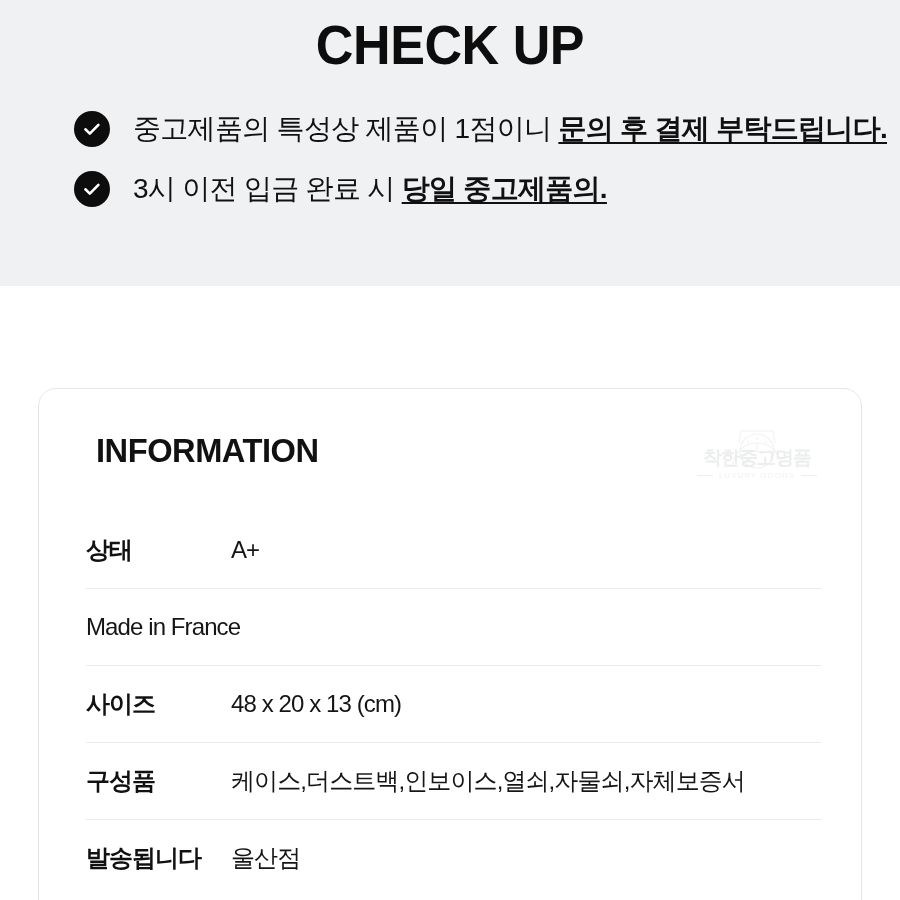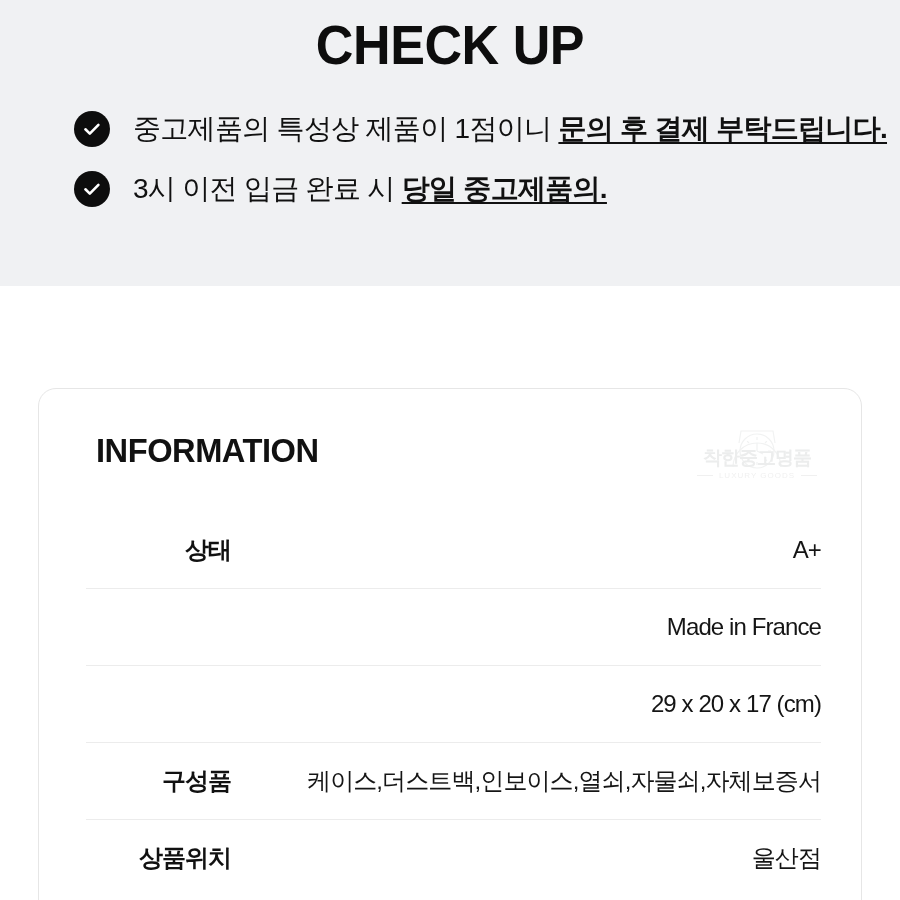--- a/index.html
+++ b/index.html
@@ -106,21 +106,20 @@
   
   .spec-table {
     position:absolute;
     left:47px; top:122px;
     width:735px;
   }
   .spec-row {
     display:flex; align-items:center;
     height:77px;
     border-top:1.5px solid #ececec;
-    text-align:right;
   }
   .spec-row:first-child { border-top:none; }
   .spec-label {
     flex:0 0 145px;
     font-size:24px; font-weight:bold;
     color:#111111;
     letter-spacing:-1px;
   }
   .spec-value {
     flex:1 1 auto;
@@ -188,29 +187,30 @@
       <div class="spec-row">
         <div class="spec-label">상태</div>
         <div class="spec-value">A+</div>
       </div>
 
       <div class="spec-row">
         <div class="spec-value">Made in France</div>
       </div>
 
       <div class="spec-row">
-        <div class="spec-value">29 x 20 x 17 (cm)</div>
+        <div class="spec-label">사이즈</div>
+        <div class="spec-value">48 x 20 x 13 (cm)</div>
       </div>
 
       <div class="spec-row">
         <div class="spec-label">구성품</div>
         <div class="spec-value">케이스,더스트백,인보이스,열쇠,자물쇠,자체보증서</div>
       </div>
 
       <div class="spec-row">
-        <div class="spec-label">상품위치</div>
+        <div class="spec-label">발송됩니다</div>
         <div class="spec-value">울산점</div>
       </div>
 
     </div>
   </section>
 
 </div>
 
 </body></html>

